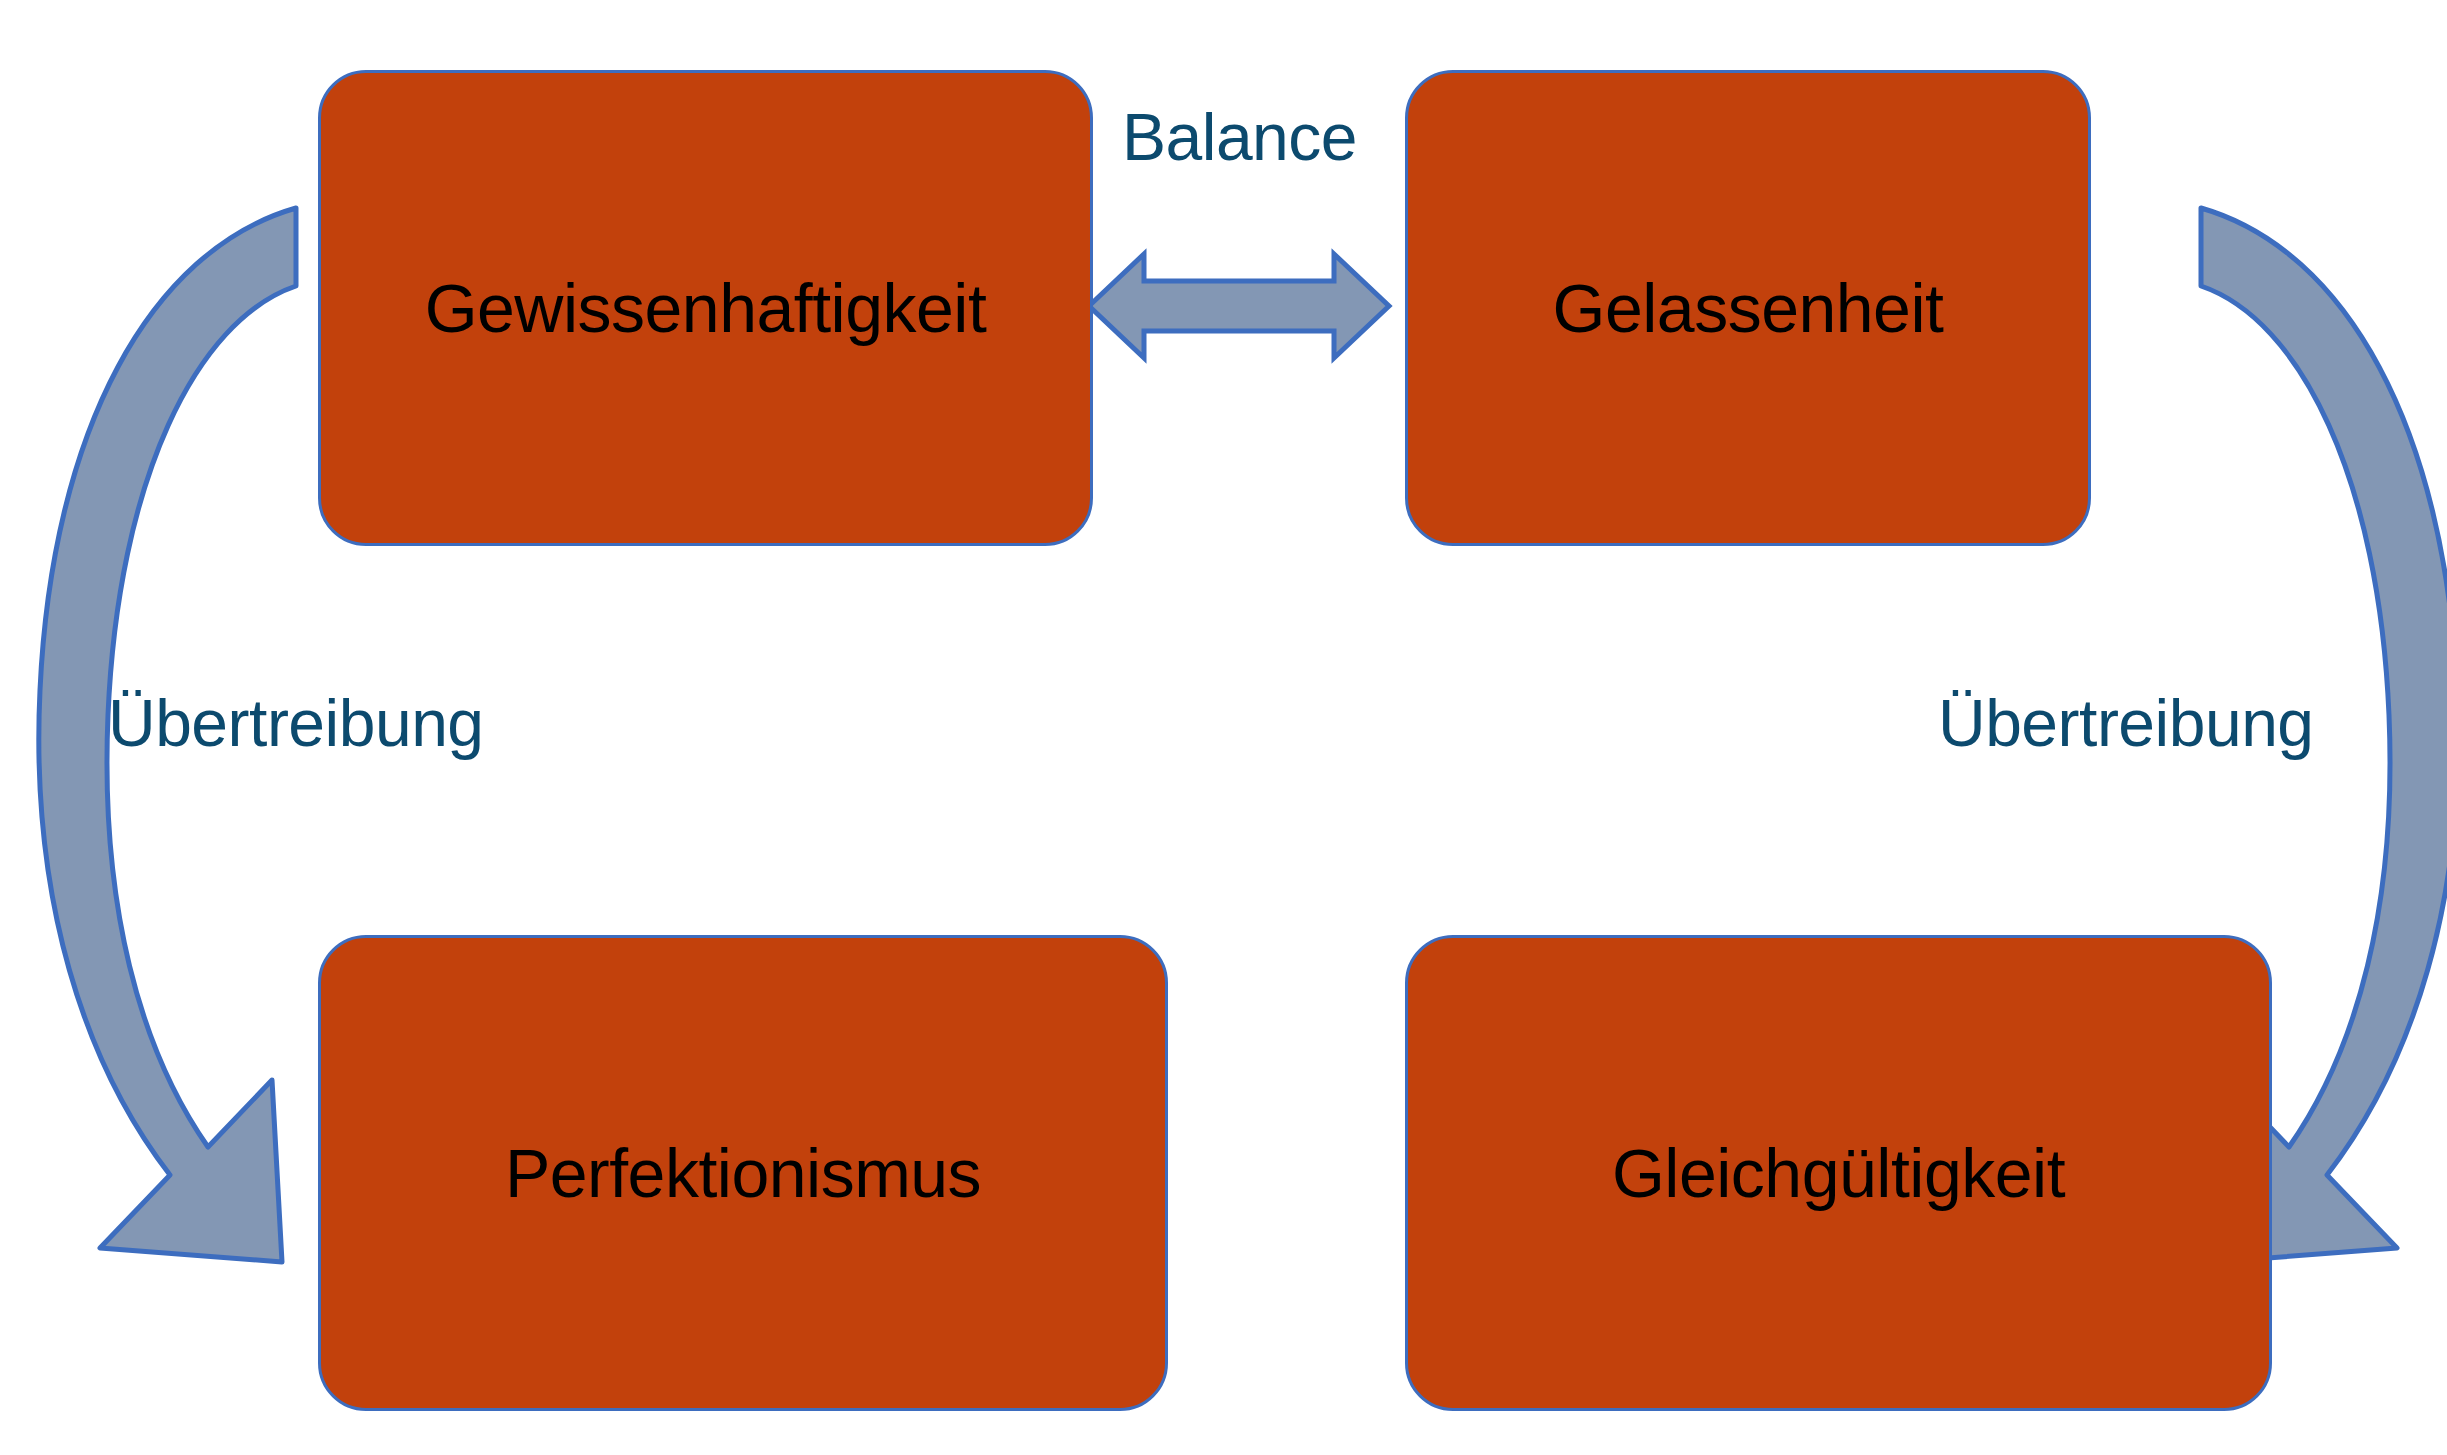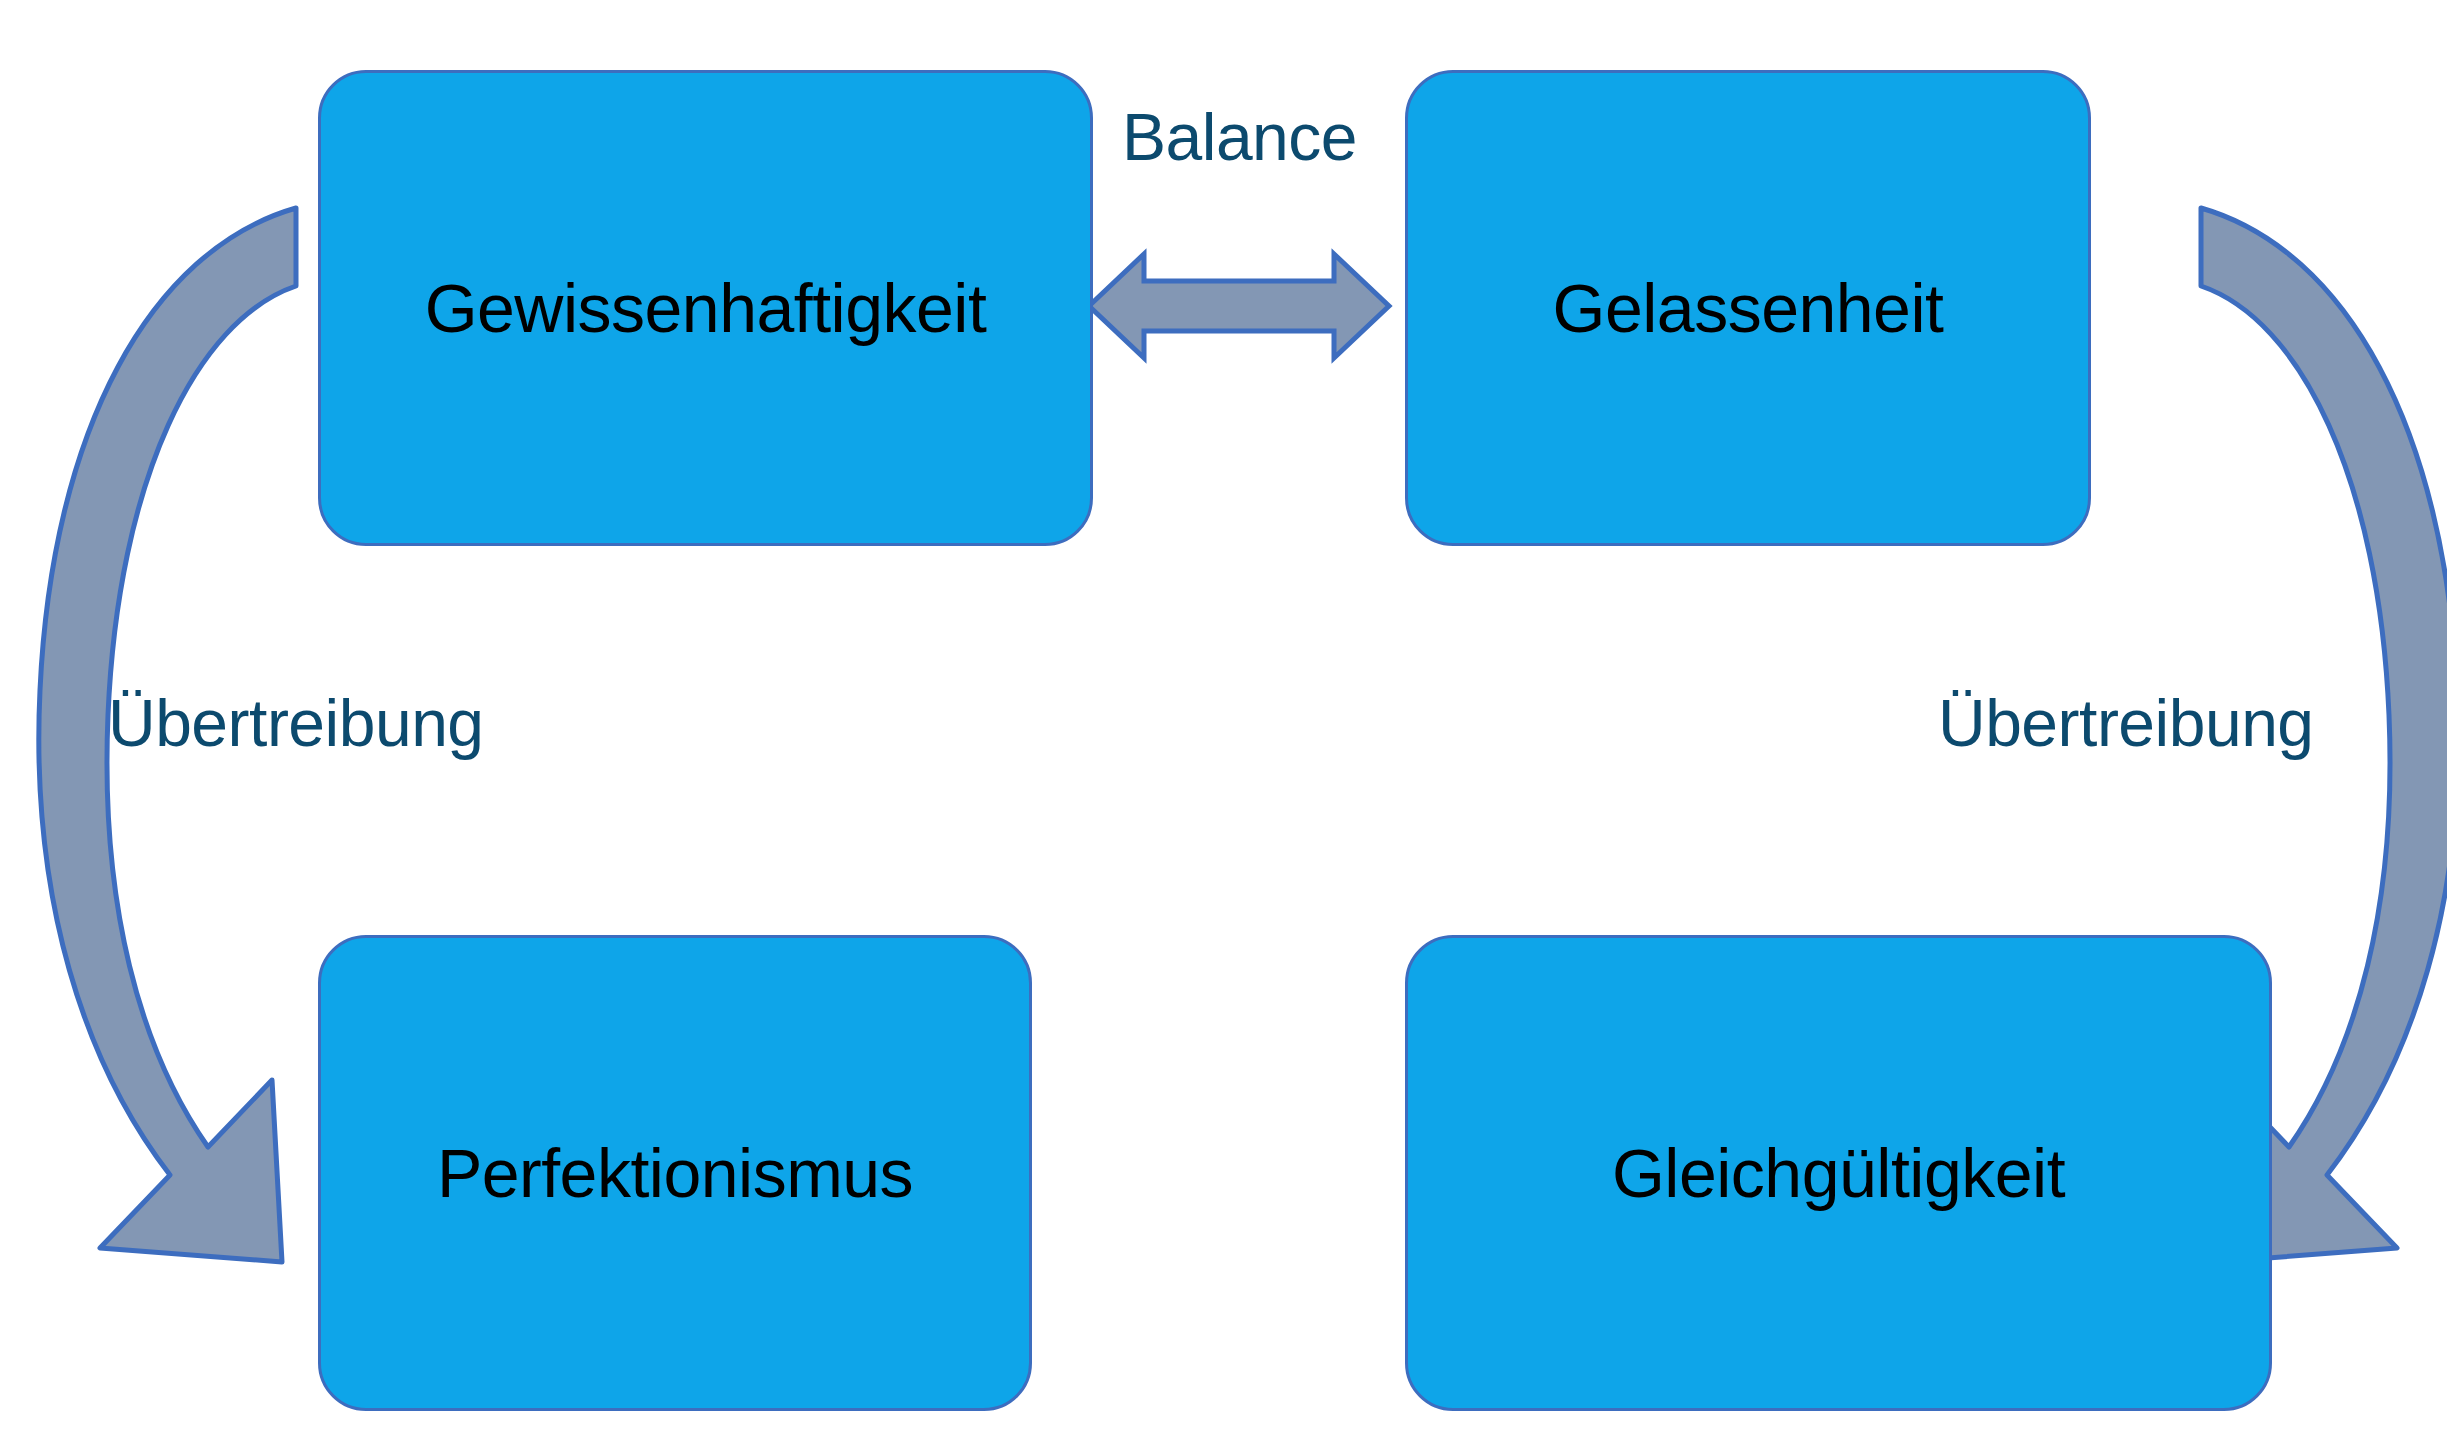--- a/index.html
+++ b/index.html
@@ -21,42 +21,42 @@
   #vector-layer {
     position: absolute;
     left: 0;
     top: 0;
     width: 2447px;
     height: 1455px;
   }
   .node-box {
     position: absolute;
     box-sizing: border-box;
-    background: #0ea5e9;
+    background: #c2410c;
     border: 3px solid #3D6DBF;
     border-radius: 48px;
     display: flex;
     align-items: center;
     justify-content: center;
     text-align: center;
     color: #000000;
     font-size: 68px;
     font-weight: 400;
     line-height: 1.1;
     letter-spacing: -0.5px;
     padding: 0 24px;
   }
   #node-gewissenhaftigkeit {
     left: 318px;  top: 70px;  width: 775px; height: 476px;
   }
   #node-gelassenheit {
     left: 1405px; top: 70px;  width: 686px; height: 476px;
   }
   #node-perfektionismus {
-    left: 318px;  top: 935px; width: 714px; height: 476px;
+    left: 318px;  top: 935px; width: 850px; height: 476px;
   }
   #node-gleichgueltigkeit {
     left: 1405px; top: 935px; width: 867px; height: 476px;
   }
   .edge-label {
     position: absolute;
     color: #0c4a6e;
     font-size: 66px;
     font-weight: 400;
     line-height: 1;

